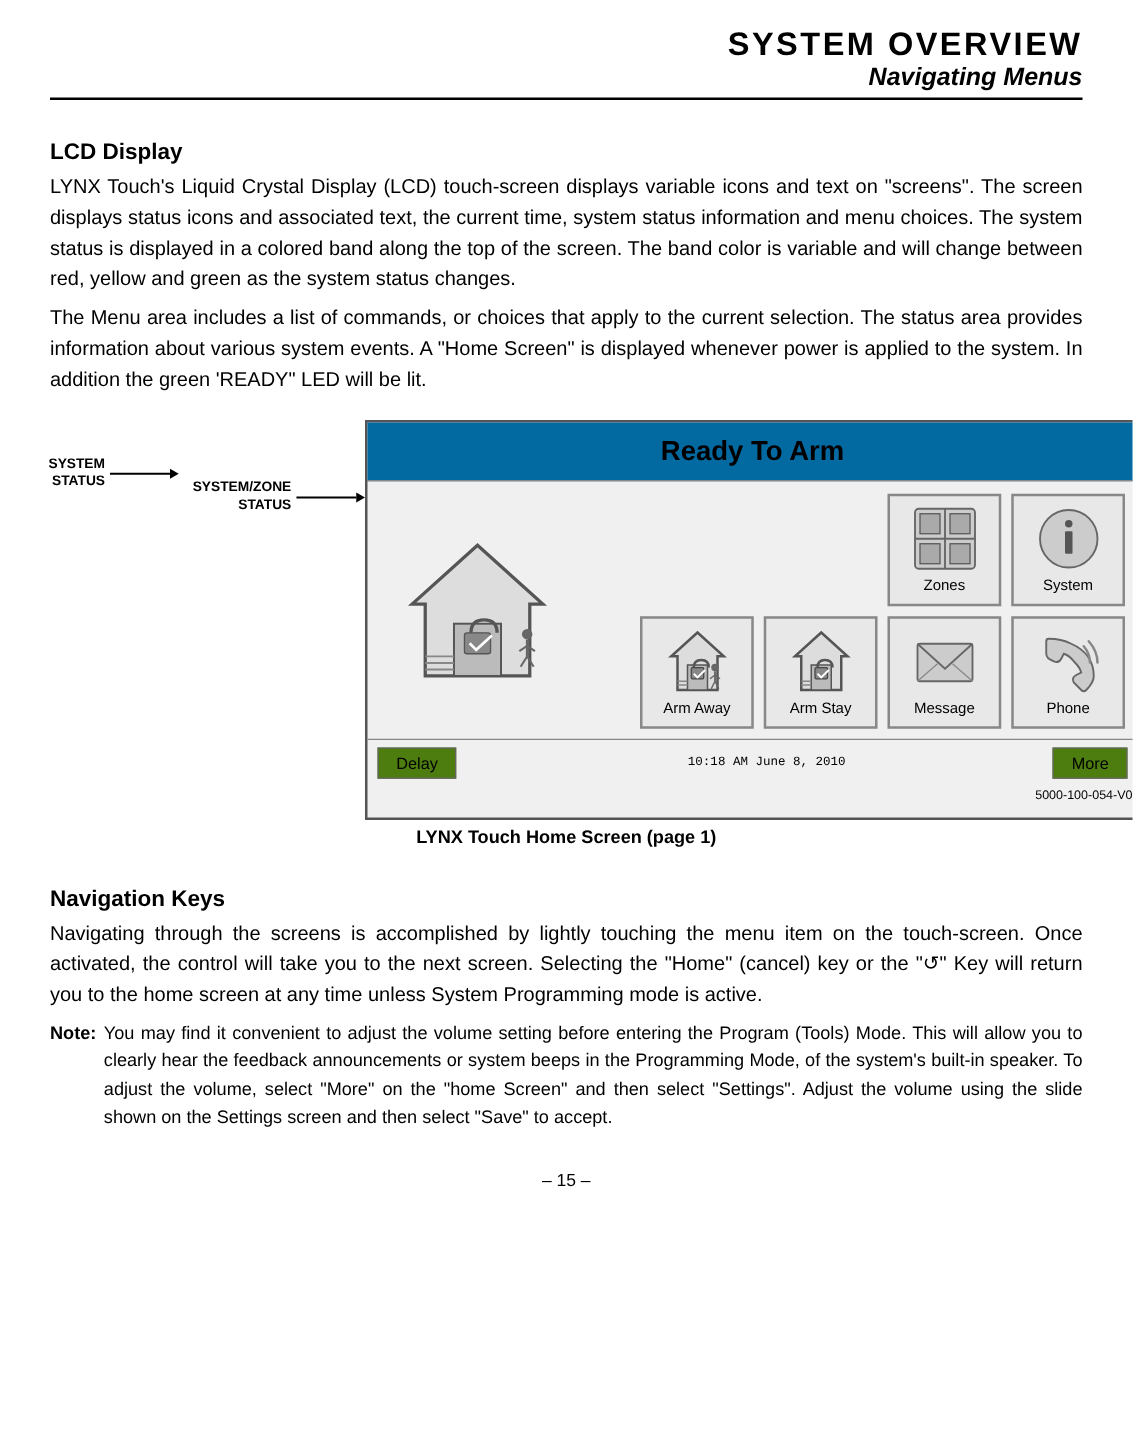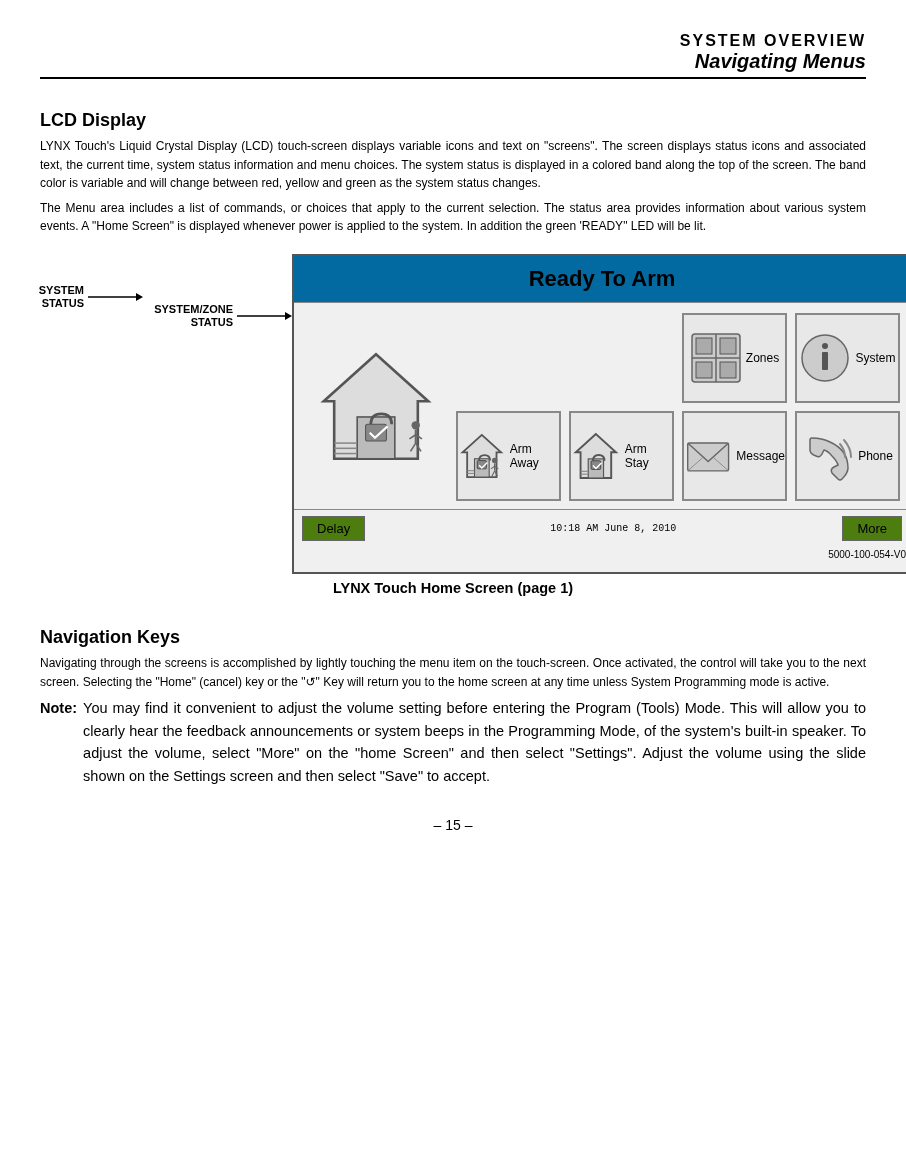--- a/index.html
+++ b/index.html
@@ -14,46 +14,45 @@
     }
 
     
     .page-header {
       text-align: right;
       margin-bottom: 2px;
       border-bottom: 2px solid #000;
       padding-bottom: 4px;
     }
     .header-title {
-      font-size: 16px;
+      font-size: 26px;
       font-weight: bold;
       font-style: normal;
       letter-spacing: 2px;
       font-family: Arial, sans-serif;
-      margin-top: 12px;
     }
     .header-subtitle {
       font-size: 20px;
       font-style: italic;
       font-weight: bold;
       font-family: Arial, sans-serif;
     }
 
     
     .section-heading {
       font-size: 18px;
       font-weight: bold;
       font-family: Arial, sans-serif;
       margin-top: 31px;
       margin-bottom: 6px;
     }
 
     
     .body-text {
-      font-size: 12px;
+      font-size: 16px;
       line-height: 1.55;
       text-align: justify;
       font-family: Arial, sans-serif;
       margin-bottom: 6px;
     }
 
     
     .lcd-screen {
       border: 2px solid #555;
       background: #f0f0f0;
@@ -98,24 +97,24 @@
 
     .icon-row {
       display: flex;
       gap: 8px;
       justify-content: flex-end;
     }
 
     .icon-box {
       border: 2px solid #888;
       background: #e8e8e8;
-      width: 105px;
+      width: 91px;
       height: 90px;
       display: flex;
-      flex-direction: row;
+      flex-direction: column;
       align-items: center;
       justify-content: center;
       gap: 4px;
       font-size: 13px;
       font-family: Arial, sans-serif;
     }
 
     .icon-box svg {
       width: 52px;
       height: 52px;

